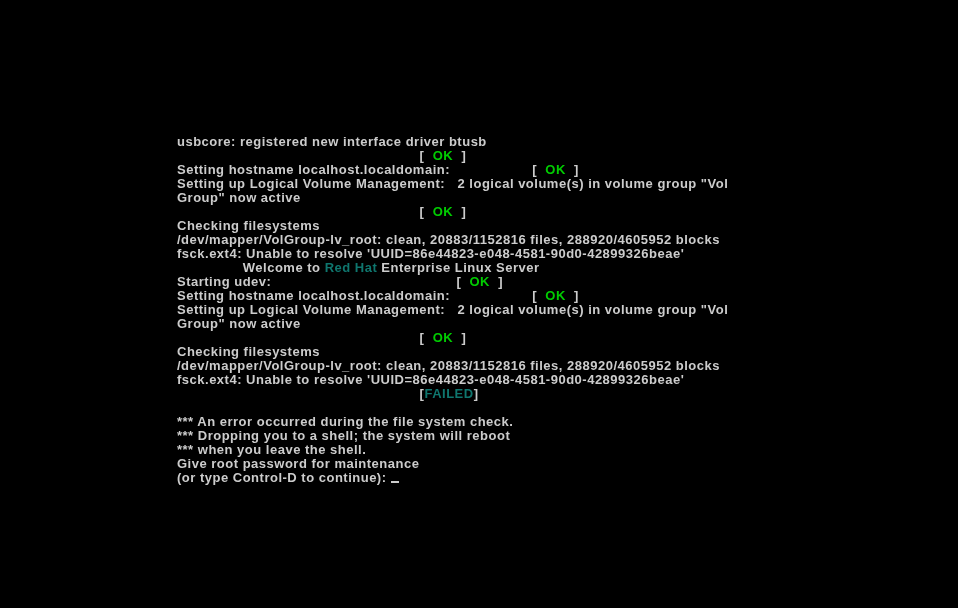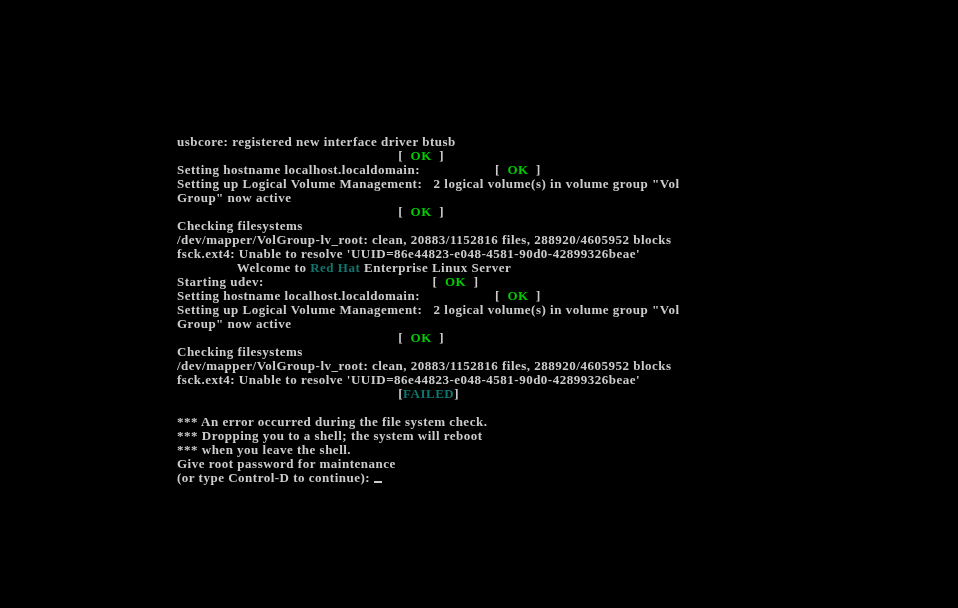--- a/index.html
+++ b/index.html
@@ -3,21 +3,21 @@
 <meta charset="utf-8">
 <style>
   * { margin: 0; padding: 0; box-sizing: border-box; }
   html, body {
     width: 958px;
     height: 608px;
     background: #000000;
     overflow: hidden;
   }
   .terminal {
-    font-family: Liberation Serif, serif;
+    font-family: Liberation Sans, sans-serif;
     font-size: 13px;
     line-height: 14px;
     color: #cccccc;
     white-space: pre;
     padding-top: 135px;
     padding-left: 177px;
     font-weight: bold;
     letter-spacing: 0.5px;
   }
   .green { color: #00cc00; text-align: right; }

